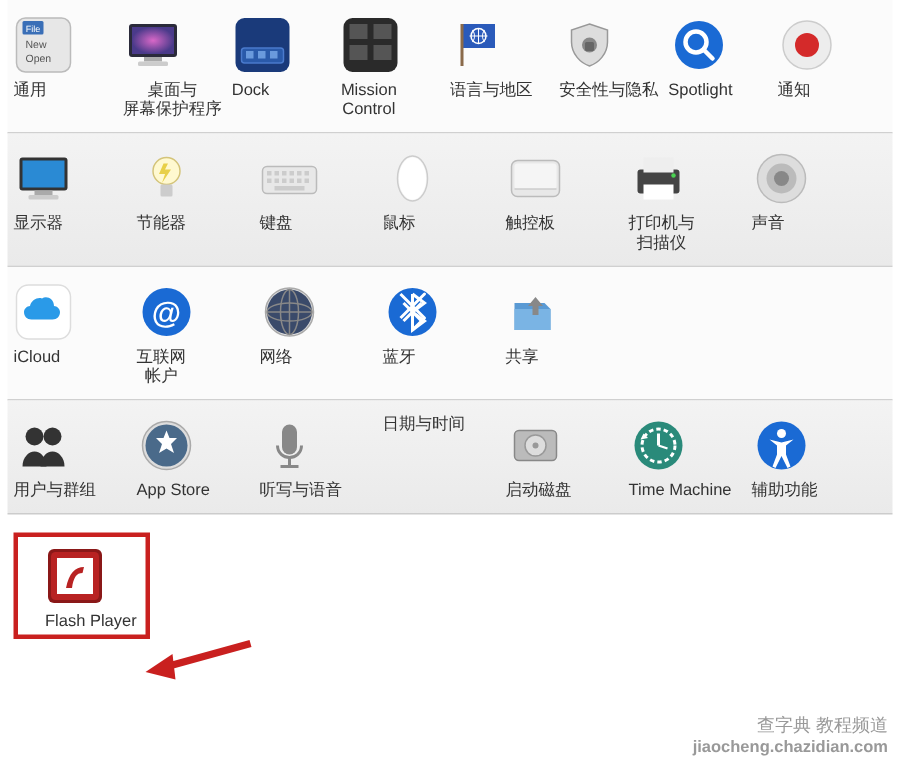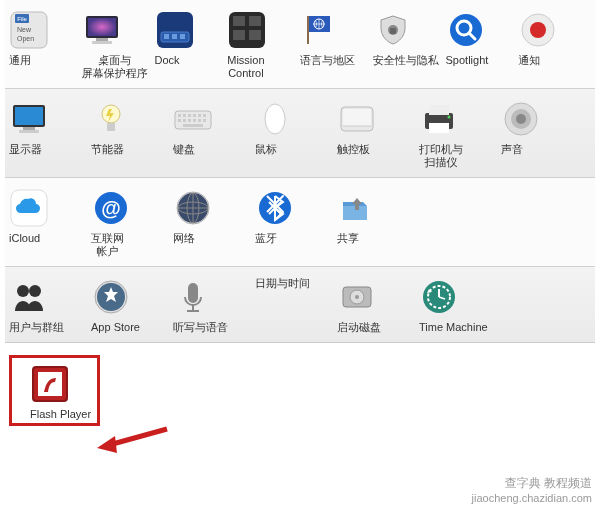--- a/index.html
+++ b/index.html
@@ -315,20 +315,30 @@
         <svg width="40" height="40">
             <circle cx="20" cy="20" r="16" fill="#2a8a7a"></circle>
             <circle cx="20" cy="20" r="11" fill="none" stroke="#fff" stroke-width="2" stroke-dasharray="3 2"></circle>
             <line x1="20" y1="20" x2="20" y2="12" stroke="#fff" stroke-width="2"></line>
             <line x1="20" y1="20" x2="26" y2="22" stroke="#fff" stroke-width="1.5"></line>
             <path d="M10 12l-2 4 5-1z" fill="#fff"></path>
           </svg>
       </div>
       <div class="label">Time Machine</div>
     </div>
+    <div class="item">
+      <div class="iconwrap">
+        <svg width="40" height="40">
+            <circle cx="20" cy="20" r="16" fill="#1a6ad4"></circle>
+            <circle cx="20" cy="12" r="3" fill="#fff"></circle>
+            <path d="M12 16l8 2 8-2-5 4v6l3 8-2 1-4-8-4 8-2-1 3-8v-6z" fill="#fff"></path>
+          </svg>
+      </div>
+      <div class="label">辅助功能</div>
+    </div>
   </div>
 
   <div class="bottom-area">
     <div class="highlight-box">
       <div class="item">
         <div class="iconwrap">
           <svg width="40" height="40">
               <rect x="2" y="2" width="36" height="36" rx="4" fill="#8a1818"></rect>
               <rect x="4" y="4" width="32" height="32" rx="3" fill="#b82222"></rect>
               <rect x="8" y="8" width="24" height="24" fill="#fff"></rect>
@@ -343,14 +353,14 @@
 </div>
 
 <svg class="arrow" width="80" height="40">
   <line x1="72" y1="8" x2="14" y2="24" stroke="#c9201f" stroke-width="5"></line>
   <polygon points="2,27 20,15 22,32" fill="#c9201f"></polygon>
 </svg>
 
 <div class="watermark" style="text-align:right;line-height:15px;">
   <div style="font-size:12px;" title="查字典
 jiatouban.chazidian.com">查字典 教程频道</div>
-  <div style="font-size:11px;">jiaocheng.chazidian.com</div>
+  <div style="font-size:11px;font-weight:bold;">jiaocheng.chazidian.com</div>
 </div>
 
 </body></html>

